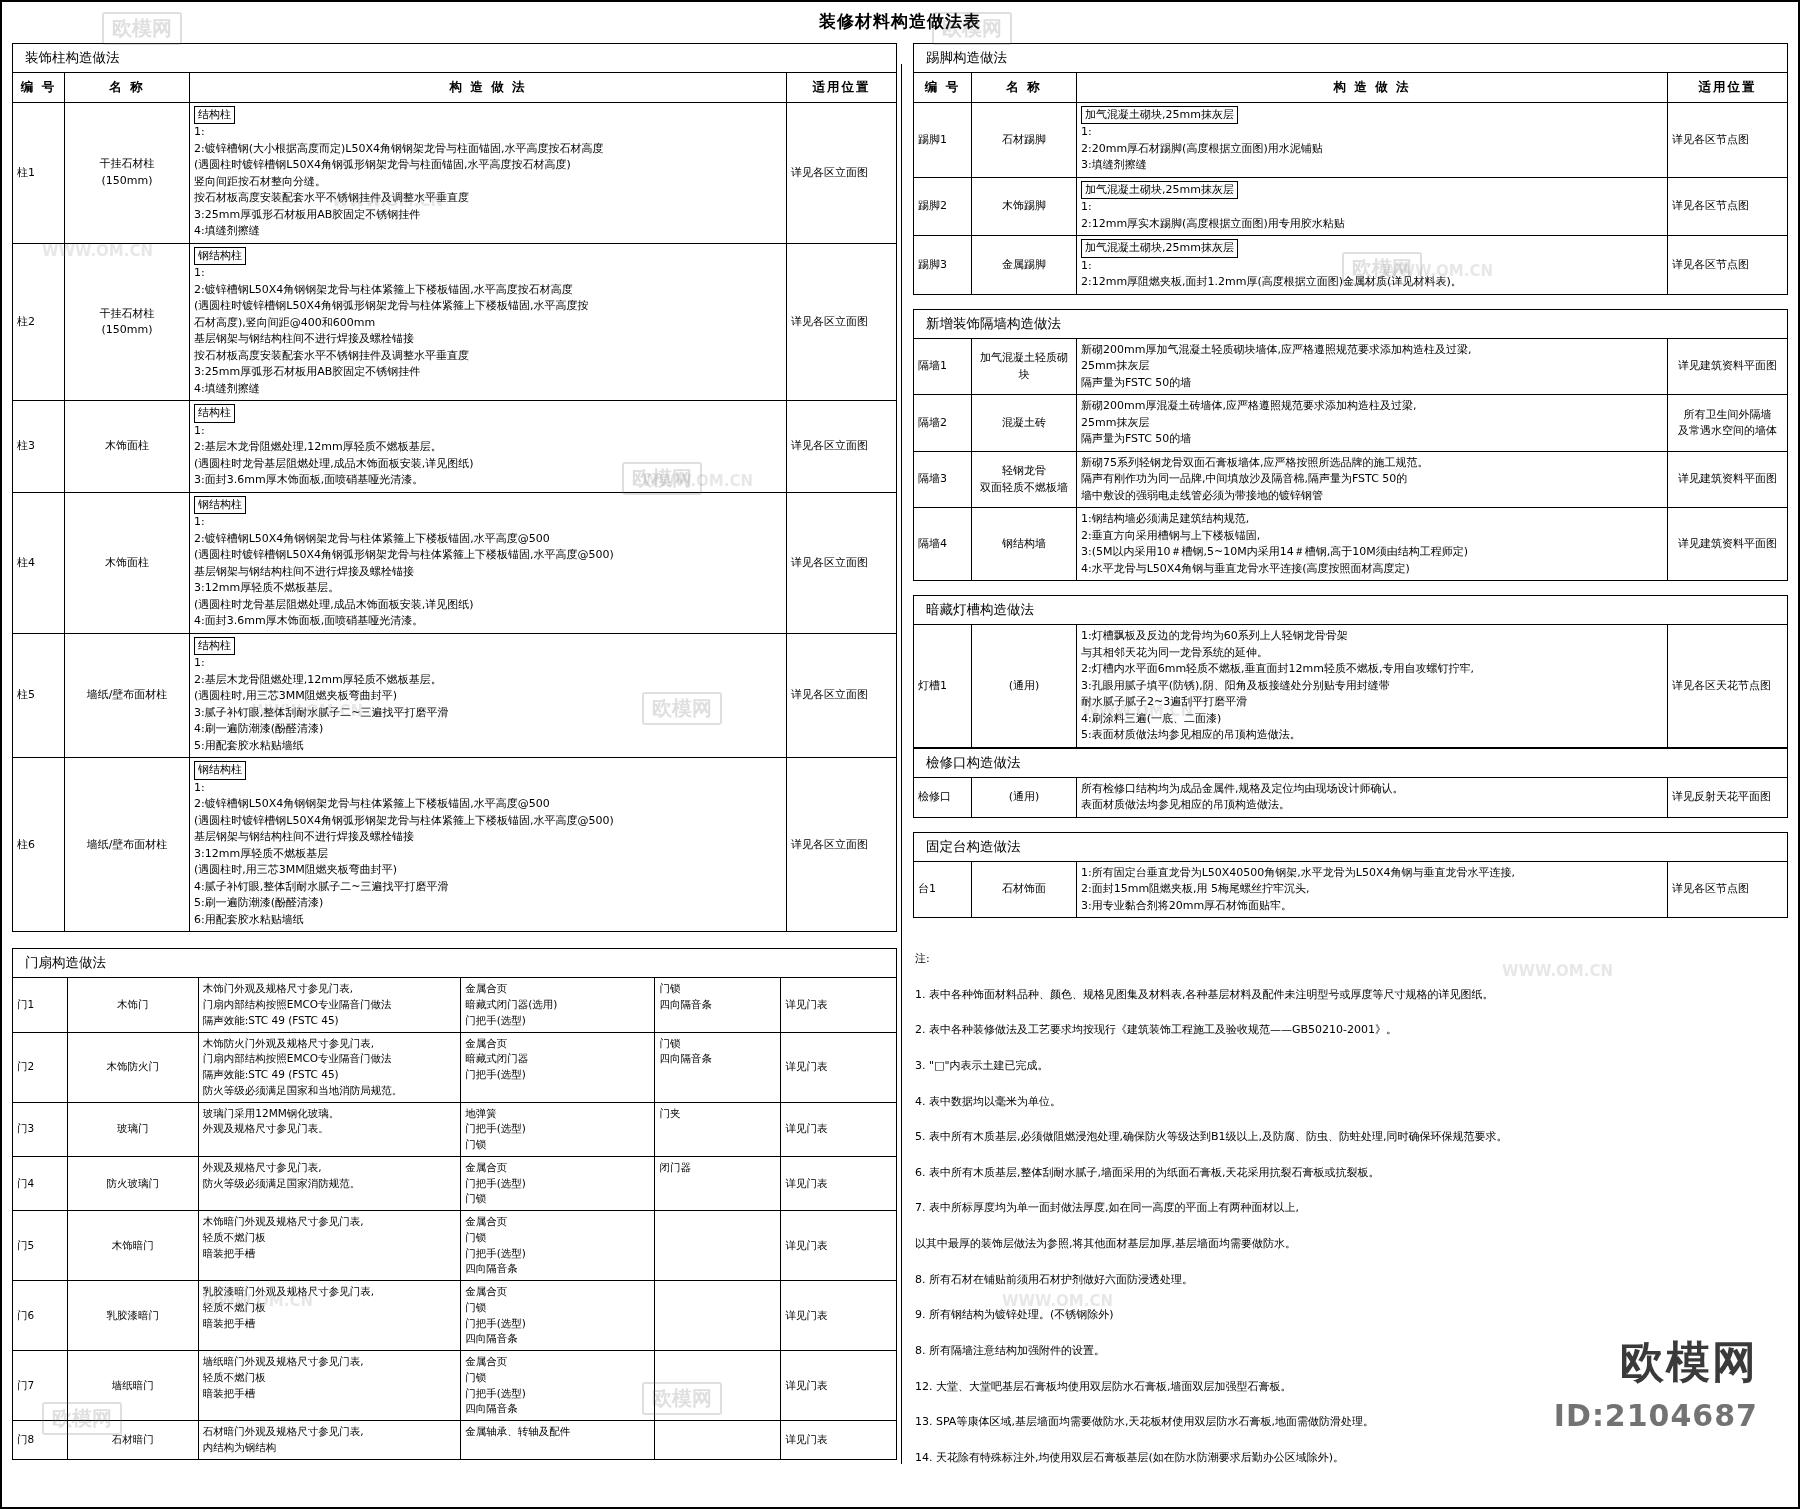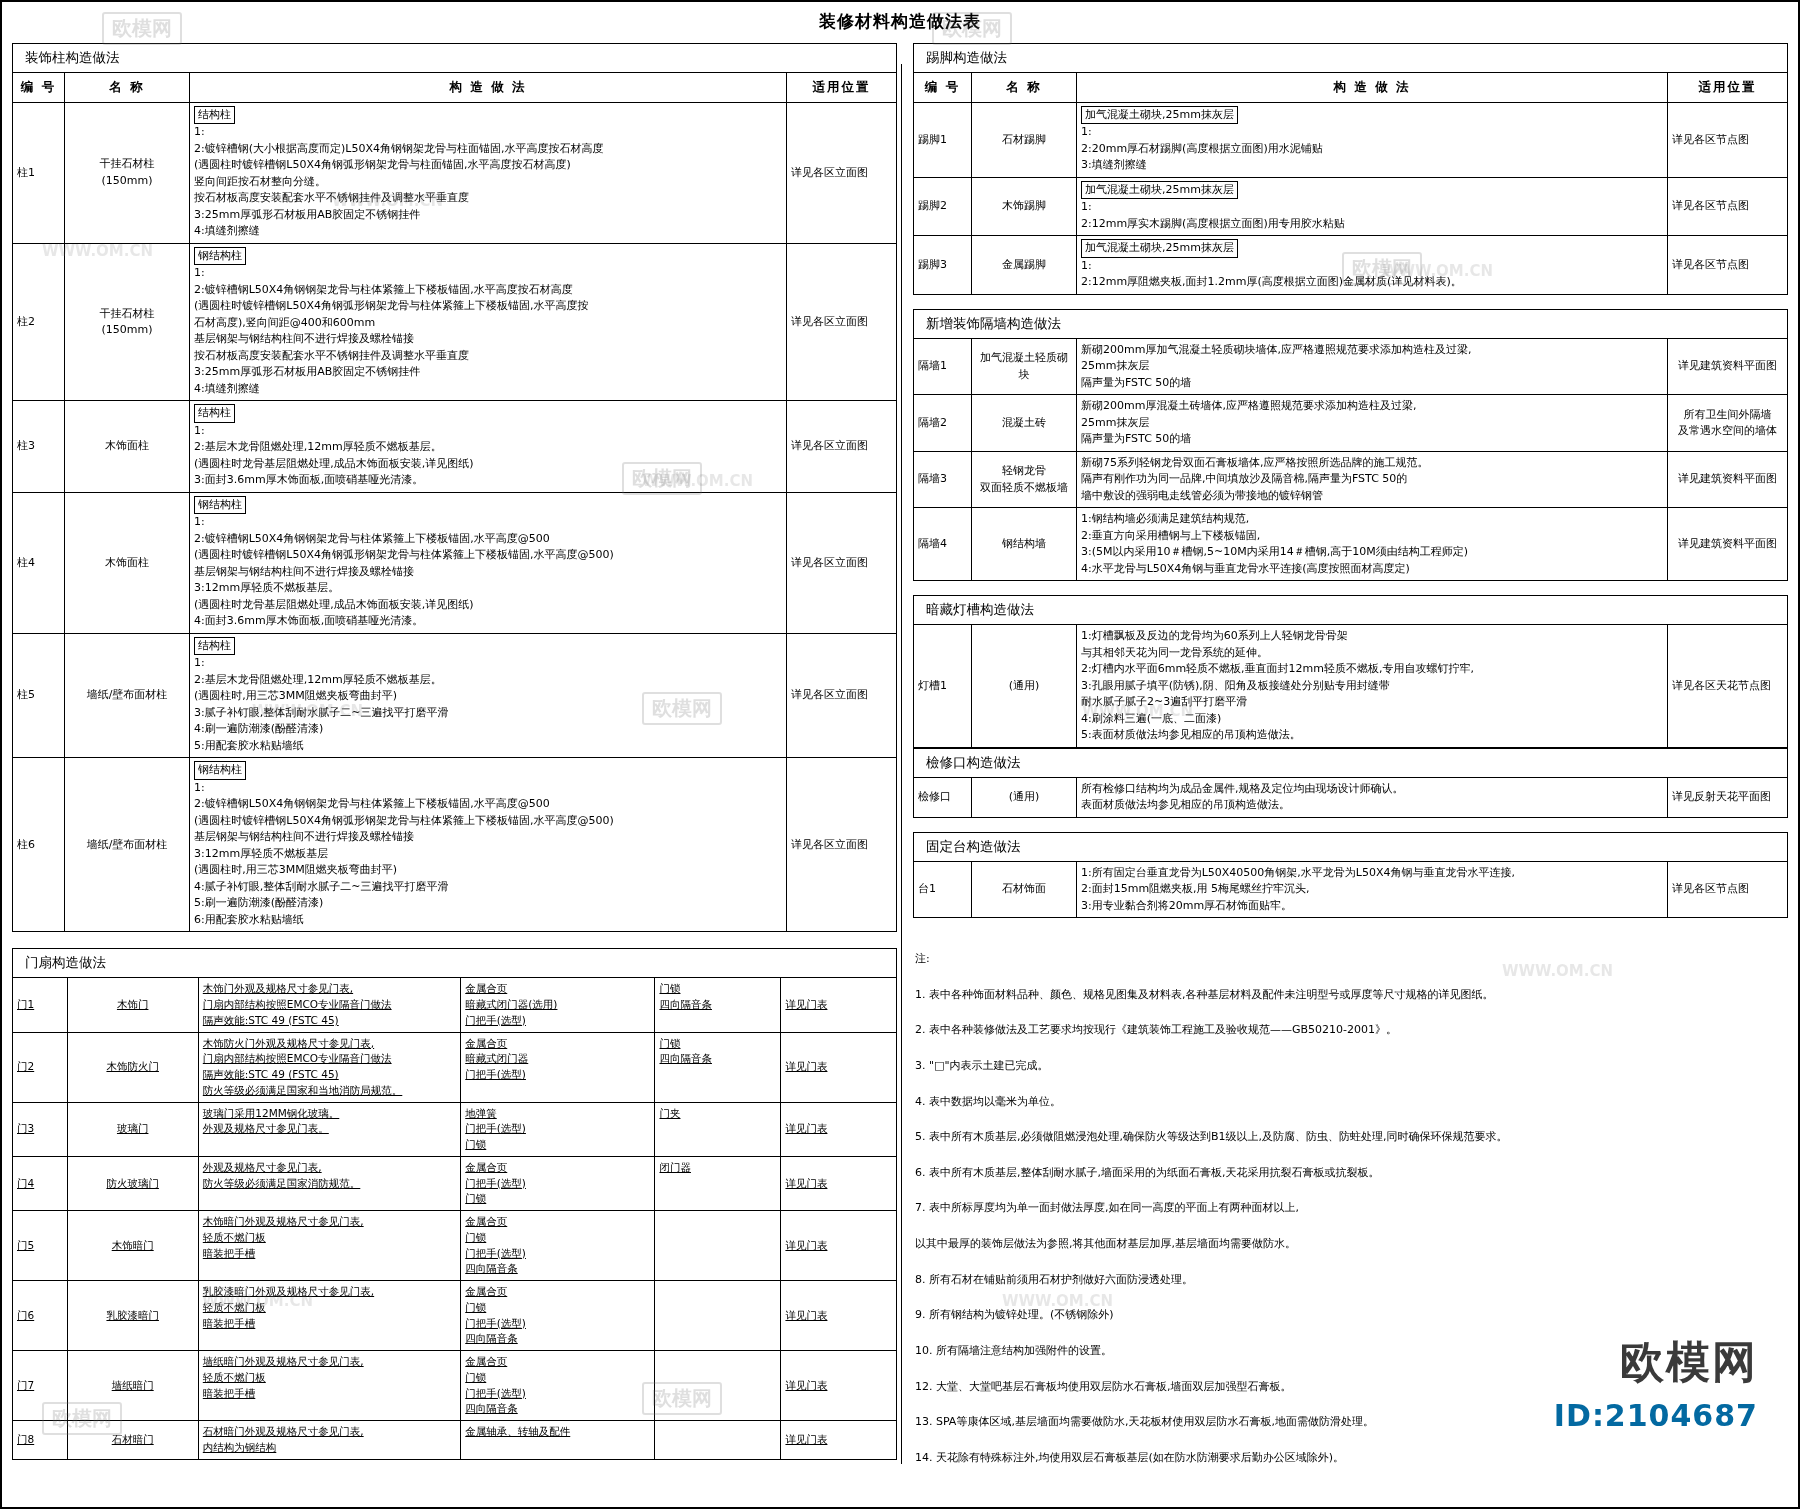--- a/index.html
+++ b/index.html
@@ -44,24 +44,24 @@
   }
   .wm-logo{
     position:absolute;pointer-events:none;user-select:none;
     color:rgba(110,110,110,0.22);font-size:20px;font-weight:bold;
     border:2px solid rgba(110,110,110,0.22);border-radius:3px;padding:1px 8px;
   }
   .bigwm{
     position:absolute;right:40px;bottom:74px;text-align:right;pointer-events:none;user-select:none;
   }
   .bigwm .lg{font-size:44px;font-weight:bold;color:#3a3a3a;letter-spacing:2px;}
-  .bigwm .id{font-size:30px;font-weight:bold;color:#0369a1;margin-top:6px;letter-spacing:1px;}
+  .bigwm .id{font-size:30px;font-weight:bold;color:#737373;margin-top:6px;letter-spacing:1px;}
   .hdr-logo-l{position:absolute;left:100px;top:10px;}
   .hdr-logo-r{position:absolute;left:930px;top:10px;}
-  .door-tbl td{font-size:10.5px;text-decoration:underline;}
+  .door-tbl td{font-size:10.5px;}
 </style>
 </head>
 <body>
 
 <div class="page">
 
   <div class="hdr-logo-l wm-logo">欧模网</div>
   <div class="hdr-logo-r wm-logo">欧模网</div>
 
   <div class="title">装修材料构造做法表</div>
@@ -457,21 +457,21 @@
         <span class="nl">1. 表中各种饰面材料品种、颜色、规格见图集及材料表,各种基层材料及配件未注明型号或厚度等尺寸规格的详见图纸。</span>
         <span class="nl">2. 表中各种装修做法及工艺要求均按现行《建筑装饰工程施工及验收规范——GB50210-2001》。</span>
         <span class="nl">3. "□"内表示土建已完成。</span>
         <span class="nl">4. 表中数据均以毫米为单位。</span>
         <span class="nl">5. 表中所有木质基层,必须做阻燃浸泡处理,确保防火等级达到B1级以上,及防腐、防虫、防蛀处理,同时确保环保规范要求。</span>
         <span class="nl">6. 表中所有木质基层,整体刮耐水腻子,墙面采用的为纸面石膏板,天花采用抗裂石膏板或抗裂板。</span>
         <span class="nl">7. 表中所标厚度均为单一面封做法厚度,如在同一高度的平面上有两种面材以上,</span>
         <span class="nl">   以其中最厚的装饰层做法为参照,将其他面材基层加厚,基层墙面均需要做防水。</span>
         <span class="nl">8. 所有石材在铺贴前须用石材护剂做好六面防浸透处理。</span>
         <span class="nl">9. 所有钢结构为镀锌处理。(不锈钢除外)</span>
-        <span class="nl">10. 所有隔墙注意结构加强附件的设置。</span>
+        <span class="nl">8. 所有隔墙注意结构加强附件的设置。</span>
         <span class="nl">12. 大堂、大堂吧基层石膏板均使用双层防水石膏板,墙面双层加强型石膏板。</span>
         <span class="nl">13. SPA等康体区域,基层墙面均需要做防水,天花板材使用双层防水石膏板,地面需做防滑处理。</span>
         <span class="nl">14. 天花除有特殊标注外,均使用双层石膏板基层(如在防水防潮要求后勤办公区域除外)。</span>
         
       </div>
     </div>
   </div>
 
   <div class="wm" style="left:40px;top:240px;">WWW.OM.CN</div>
   <div class="wm" style="left:330px;top:190px;">WWW.OM.CN</div>

